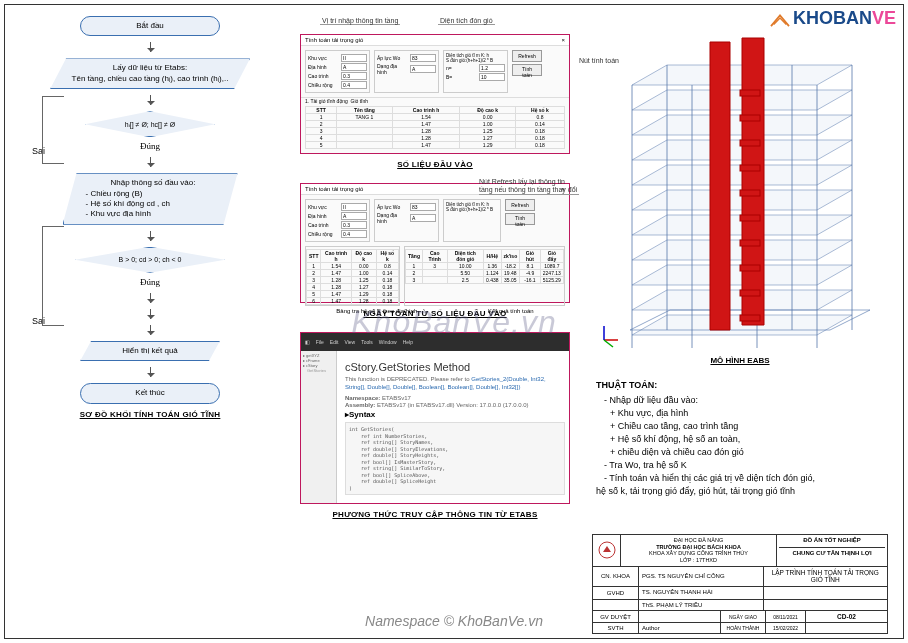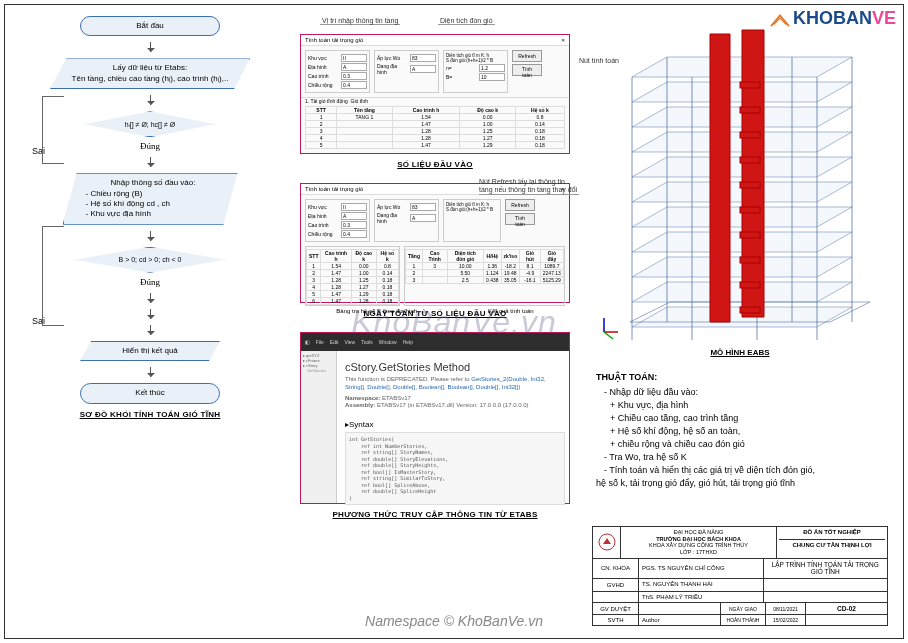--- a/index.html
+++ b/index.html
@@ -12,21 +12,21 @@
   .logo .k { color: #1a4a8a; }
   .logo svg { width: 22px; height: 18px; }
   
   
   .watermark { position: absolute; top: 50%; left: 50%; transform: translate(-50%, -50%); font-size: 32px; color: rgba(100,100,140,0.35); font-style: italic; pointer-events: none; z-index: 5; letter-spacing: 1px; }
   .copyright { position: absolute; bottom: 14px; left: 50%; transform: translateX(-50%); font-size: 14px; color: #888; z-index: 5; font-style: italic; }
   
   
   .col-left { position: absolute; left: 10px; top: 6px; width: 260px; height: 570px; }
   .col-mid { position: absolute; left: 290px; top: 10px; width: 270px; height: 570px; }
-  .col-right { position: absolute; left: 582px; top: 12px; width: 296px; height: 600px; }
+  .col-right { position: absolute; left: 582px; top: 20px; width: 296px; height: 600px; }
   
   
   .flowchart { display: flex; flex-direction: column; align-items: center; gap: 6px; }
   .fc-box { border: 1px solid #3a6fb0; background: #eaf0f8; padding: 4px 10px; text-align: center; font-size: 8px; min-width: 140px; line-height: 1.3; }
   .fc-term { border-radius: 16px; width: 90px; }
   .fc-par { clip-path: polygon(8% 0, 100% 0, 92% 100%, 0 100%); padding: 4px 16px; }
   .fc-dec2 { width: 130px; transform: skewX(0); background:#eaf0f8; border:1px solid #3a6fb0; clip-path: polygon(50% 0, 100% 50%, 50% 100%, 0 50%); height: 26px; display:flex;align-items:center;justify-content:center;}
   .arrow { width: 1px; height: 10px; background: #555; position: relative; }
   .arrow::after { content:""; position:absolute; bottom:-4px; left:-3px; border:4px solid transparent; border-top-color:#555; }
   .sai { position: absolute; font-size: 9px; }
@@ -75,21 +75,21 @@
   .tb-logo-cell { width:28px; display:flex;align-items:center;justify-content:center; border-right:1px solid #333;}
   .tb-uni { flex:1; text-align:center; font-size:5.5px; line-height:1.2; padding:2px; border-right:1px solid #333;}
   .tb-proj { width:110px; text-align:center; font-size:6px; padding:2px; line-height:1.25;}
   .tb-label { width: 46px; font-size:6px; justify-content:center;}
   .tb-val { flex:1; font-size:6px;}
   
   
   .code-title { font-size: 11px; margin:6px 0 3px 0; color:#333; font-weight:normal;}
   .code-sub { font-size:6px; color:#666; line-height:1.3;}
   .code-sub .link { color:#2a6ab0; }
-  .code-syntax { font-size:8px; font-weight:normal; margin-top:10px;}
+  .code-syntax { font-size:8px; font-weight:bold; margin-top:0;}
   .code-block { background:#f6f6f6; border:1px solid #ddd; font-family:monospace; font-size:5px; padding:3px; line-height:1.3; margin-top:3px; color:#555;}
   .code-sidebar { position:absolute; left:0; top:18px; bottom:0; width:36px; background:#f0f0f0; border-right:1px solid #ccc; font-size:4px; padding:2px; overflow:hidden;}
   .code-main { margin-left:40px; padding:4px;}
   .ide-toolbar { height:18px; background:#2d2d2d; display:flex; align-items:center; padding:0 4px; gap:6px;}
   .ide-toolbar span { color:#ccc; font-size:5px;}
 </style>
 </head>
 <body>
 
 <div class="page-border"></div>
@@ -505,21 +505,21 @@
 
     <div class="algo">
       <h3>THUẬT TOÁN:</h3>
       <ul>
         <li>Nhập dữ liệu đầu vào:</li>
       </ul>
       <ul class="sub">
         <li>Khu vực, địa hình</li>
         <li>Chiều cao tầng, cao trình tầng</li>
         <li>Hệ số khí động, hệ số an toàn,</li>
-        <li>chiều rộng và chiều cao đón gió</li>
+        <li>chiều diện và chiều cao đón gió</li>
       </ul>
       <ul>
         <li>Tra Wo, tra hệ số K</li>
         <li><span>Tính toán và hiển thị các giá trị về diện tích đón gió,</span></li>
       </ul>
       <div style="padding-left:0">hệ số k, tải trọng gió đẩy, gió hút, tải trọng gió tĩnh</div>
     </div>
 
     <div class="titleblock">
       <div class="tb-row tb-header">

